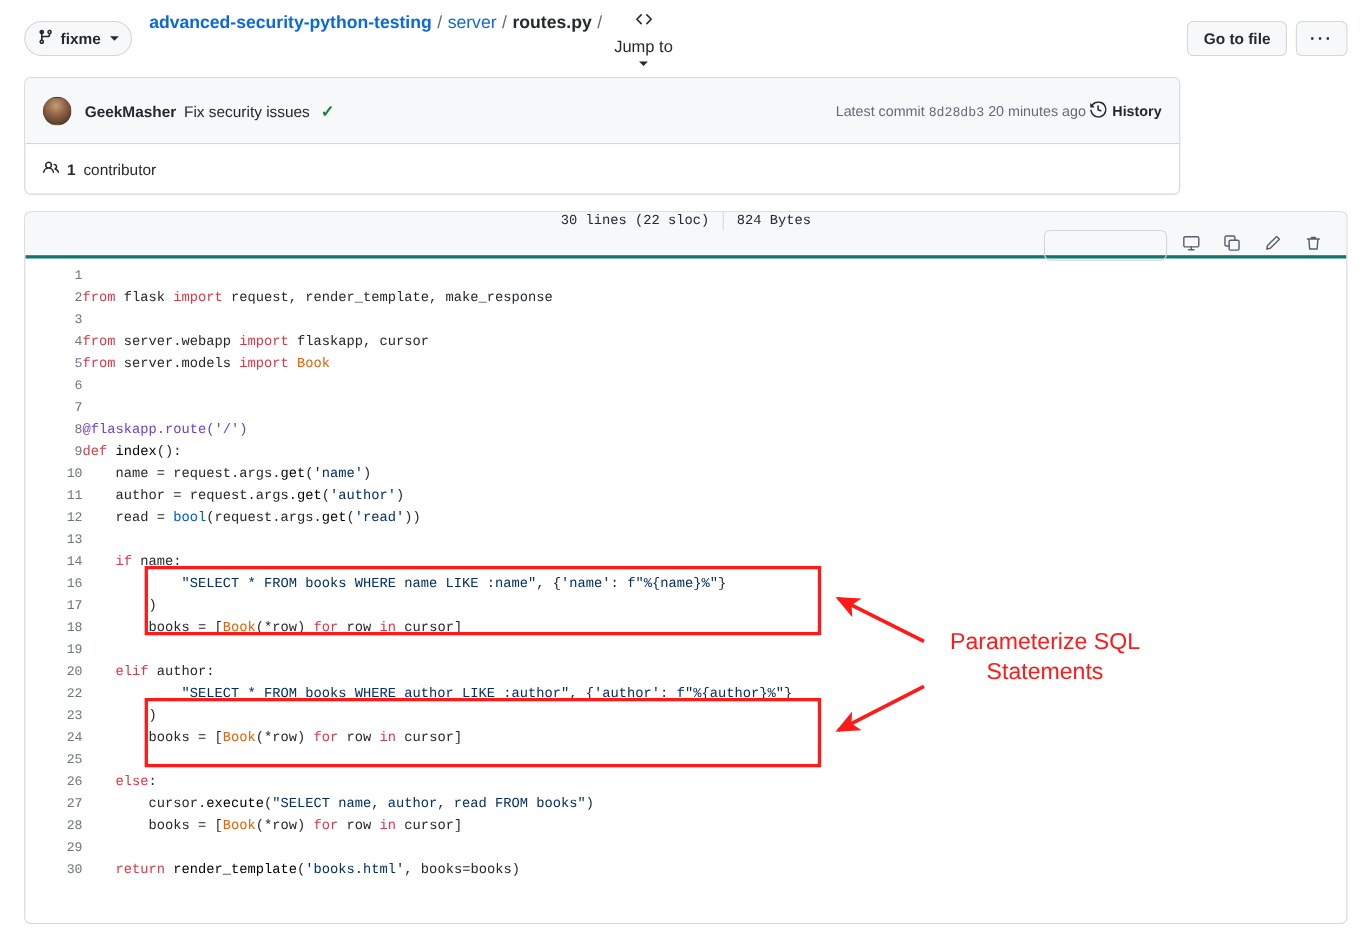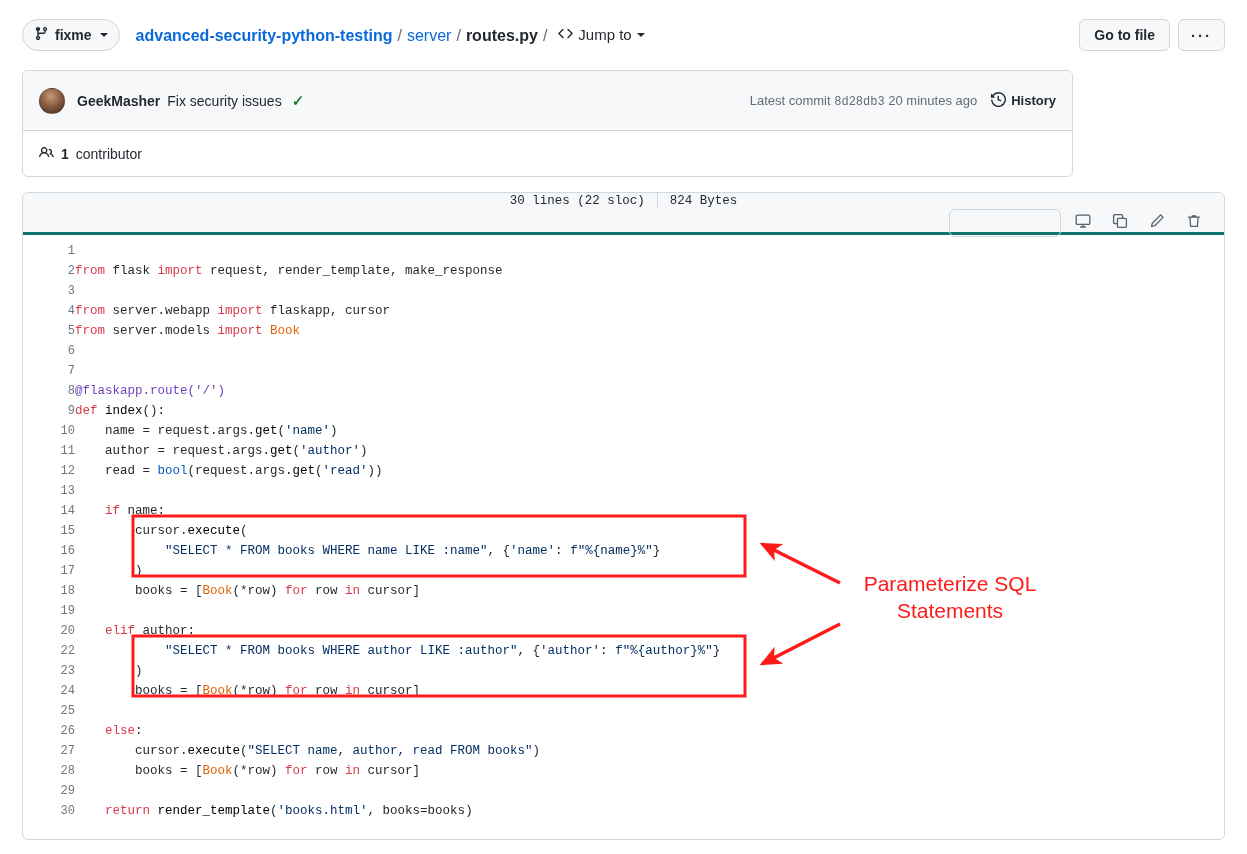--- a/index.html
+++ b/index.html
@@ -32,21 +32,21 @@
   .breadcrumb {
     margin-left: 16px; font-size: 16px; color: #0969da;
     display: flex; align-items: baseline; flex-wrap: nowrap; white-space: nowrap;
   }
   .breadcrumb .repo { font-weight: 700; color: #0969da; cursor: pointer; }
   .breadcrumb .sep { color: #636c76; margin: 0 5px; font-weight: 400; }
   .breadcrumb .dir { font-weight: 400; color: #0969da; cursor: pointer; }
   .breadcrumb .file { font-weight: 700; color: #24292f; }
   .jumpto {
     display: inline-flex; align-items: center; gap: 5px;
-    margin-left: 6px; font-size: 15px; color: #24292f; cursor: pointer;
+    margin-left: 6px; font-size: 15px; color: #24292f; cursor: pointer; flex-direction: column;
   }
   .jumpto .caret {
     width: 0; height: 0;
     border-left: 4px solid transparent; border-right: 4px solid transparent;
     border-top: 4px solid #24292f;
   }
   .topbar-right { margin-left: auto; display: flex; align-items: center; gap: 8px; }
   .btn {
     height: 32px; padding: 0 14px; display: flex; align-items: center; justify-content: center;
     border: 1px solid #d0d7de; border-radius: 6px; background: #f6f8fa;
@@ -64,21 +64,21 @@
     display: flex; align-items: center; padding: 0 16px;
   }
   .avatar {
     width: 26px; height: 26px; border-radius: 50%;
     background: radial-gradient(circle at 45% 30%, #c69c77 0%, #8a5f42 45%, #3d2a20 100%);
     border: 1px solid rgba(0,0,0,.12); flex: none;
   }
   .commit-author { margin-left: 12px; font-size: 14px; font-weight: 700; color: #24292f; cursor: pointer; }
   .commit-msg { margin-left: 7px; font-size: 14px; color: #24292f; cursor: pointer; }
   .check { margin-left: 10px; color: #1a7f37; font-size: 15px; font-weight: 700; }
-  .commit-right { margin-left: auto; display: flex; align-items: center; gap: 14px; }
+  .commit-right { margin-left: auto; display: flex; align-items: center; gap: 4px; }
   .commit-meta { font-size: 13px; color: #636c76; }
   .commit-meta .sha { font-family: "Liberation Mono", monospace; font-size: 12px; color: #636c76; }
   .history { display: flex; align-items: center; gap: 5px; font-size: 13px; font-weight: 600; color: #24292f; cursor: pointer; }
   .contrib {
     height: 45px; display: flex; align-items: center; padding: 0 16px; gap: 7px;
     font-size: 14px; color: #24292f;
   }
   .contrib .count { font-weight: 700; }
 
   
@@ -309,24 +309,20 @@
             </tr>
             <tr>
               <td class="ln">13</td>
               <td class="cl"></td>
             </tr>
             <tr>
               <td class="ln">14</td>
               <td class="cl"><span>    </span><span class="k">if</span><span> name:</span></td>
             </tr>
             <tr>
-              <td class="ln">15</td>
-              <td class="cl"><span>        cursor.</span><span class="fn">execute</span><span>(</span></td>
-            </tr>
-            <tr>
               <td class="ln">16</td>
               <td class="cl"><span>            </span><span class="st">"SELECT * FROM books WHERE name LIKE :name"</span><span>, {</span><span class="st">'name'</span><span>: </span><span class="st">f"%{name}%"</span><span>}</span></td>
             </tr>
             <tr>
               <td class="ln">17</td>
               <td class="cl"><span>        )</span></td>
             </tr>
             <tr>
               <td class="ln">18</td>
               <td class="cl"><span>        books = [</span><span class="ty">Book</span><span>(*row) </span><span class="k">for</span><span> row </span><span class="k">in</span><span> cursor]</span></td>

